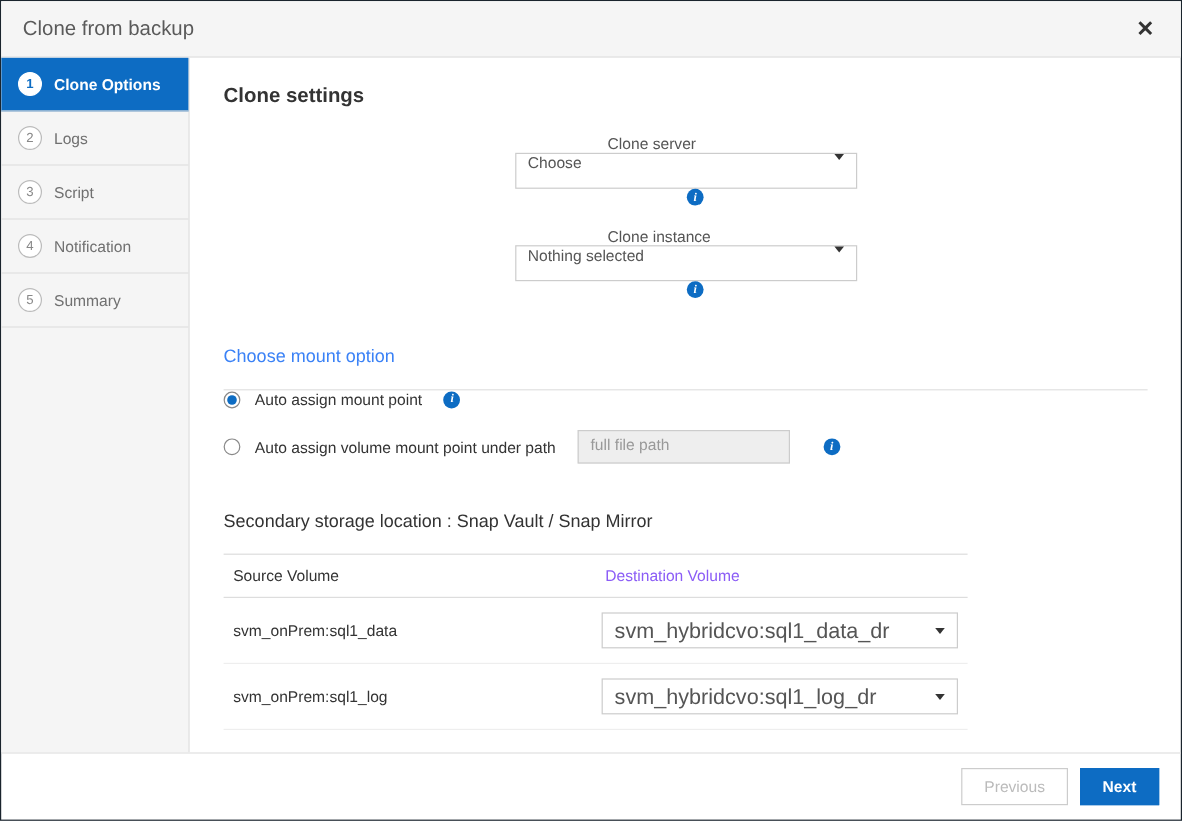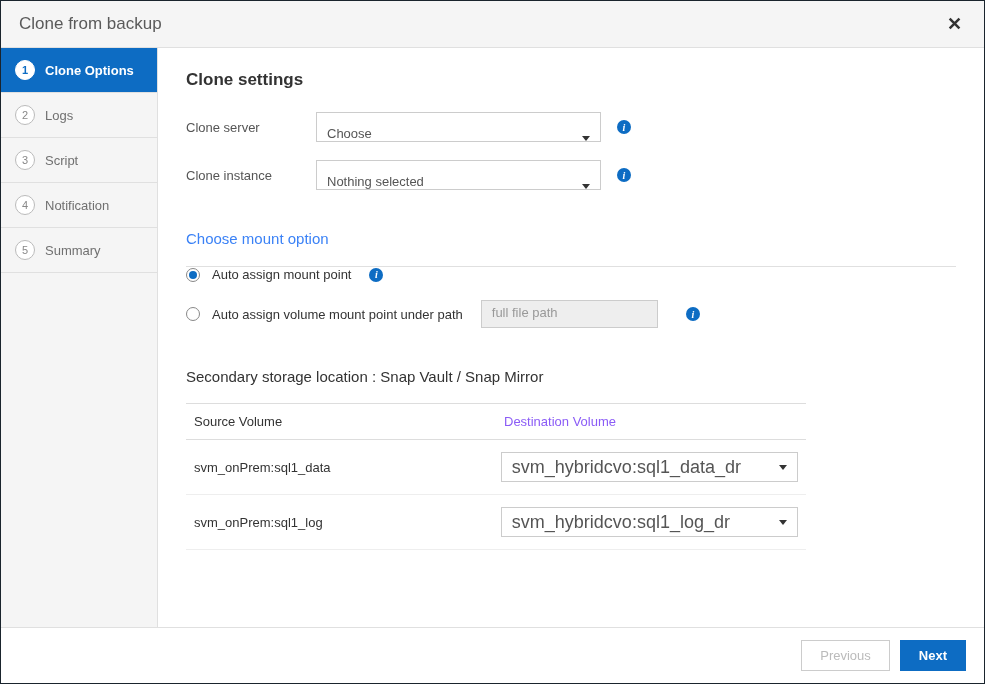--- a/index.html
+++ b/index.html
@@ -98,33 +98,34 @@
     .section-title {
       font-size: 17px;
       font-weight: 600;
       color: #333;
       margin-bottom: 22px;
     }
     .form-row {
       display: flex;
       align-items: center;
       margin-bottom: 18px;
+      flex-direction: column;
     }
     .form-label {
       width: 130px;
       font-size: 13px;
       color: #555;
     }
     .select-box, .input-box {
       width: 285px;
       height: 30px;
       border: 1px solid #ccc;
       padding: 0 10px;
       display: flex;
-      align-items: flex-end;
+      align-items: flex-start;
       justify-content: space-between;
       font-size: 13px;
       color: #555;
       background: #fff;
       cursor: pointer;
     }
     .input-box {
       cursor: text;
     }
     .caret {

